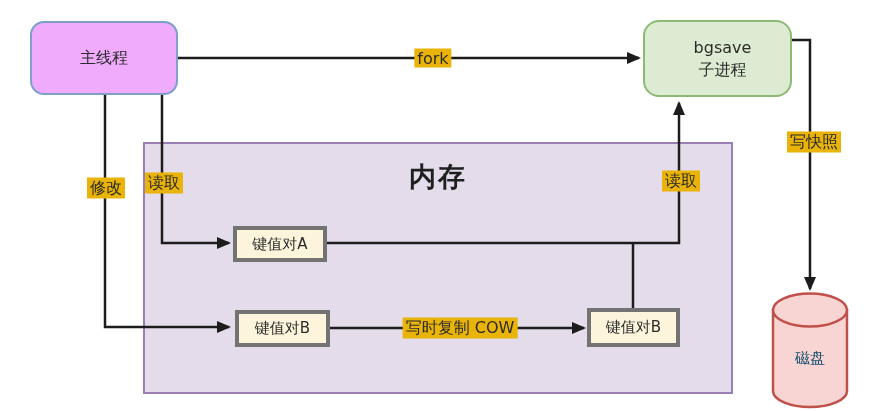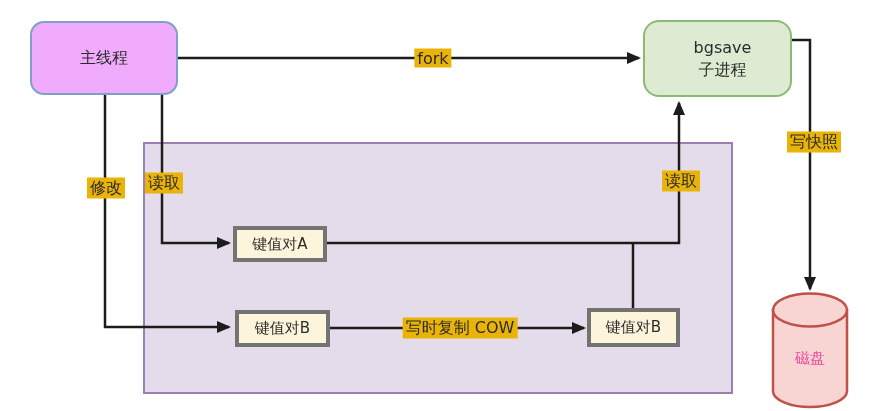--- a/index.html
+++ b/index.html
@@ -66,21 +66,21 @@
   }
   .kv-a       { left: 233px; top: 226px; width: 94px; height: 36px; }
   .kv-b-left  { left: 235px; top: 310px; width: 95px; height: 37px; }
   .kv-b-right { left: 587px; top: 308px; width: 93px; height: 39px; }
 
   .disk-label {
     position: absolute;
     left: 773px; top: 349px; width: 74px;
     text-align: center;
     font-size: 15px;
-    color: #ec4899;
+    color: #0c4a6e;
   }
 
   .edge-label {
     position: absolute;
     transform: translate(-50%, -50%);
     background: #eab308;
     padding: 0 3px;
     font-size: 16px;
     white-space: nowrap;
     color: #2b2b2b;
@@ -128,20 +128,21 @@
 
   <div class="node main-thread layer-fg">
     <span>主线程</span>
   </div>
 
   <div class="node bgsave layer-fg">
     <span>bgsave</span>
     <span>子进程</span>
   </div>
 
+  <div class="memory-title layer-fg">内存</div>
 
   <div class="node kv kv-a layer-fg">
     <span>键值对A</span>
   </div>
 
   <div class="node kv kv-b-left layer-fg">
     <span>键值对B</span>
   </div>
 
   <div class="node kv kv-b-right layer-fg">

